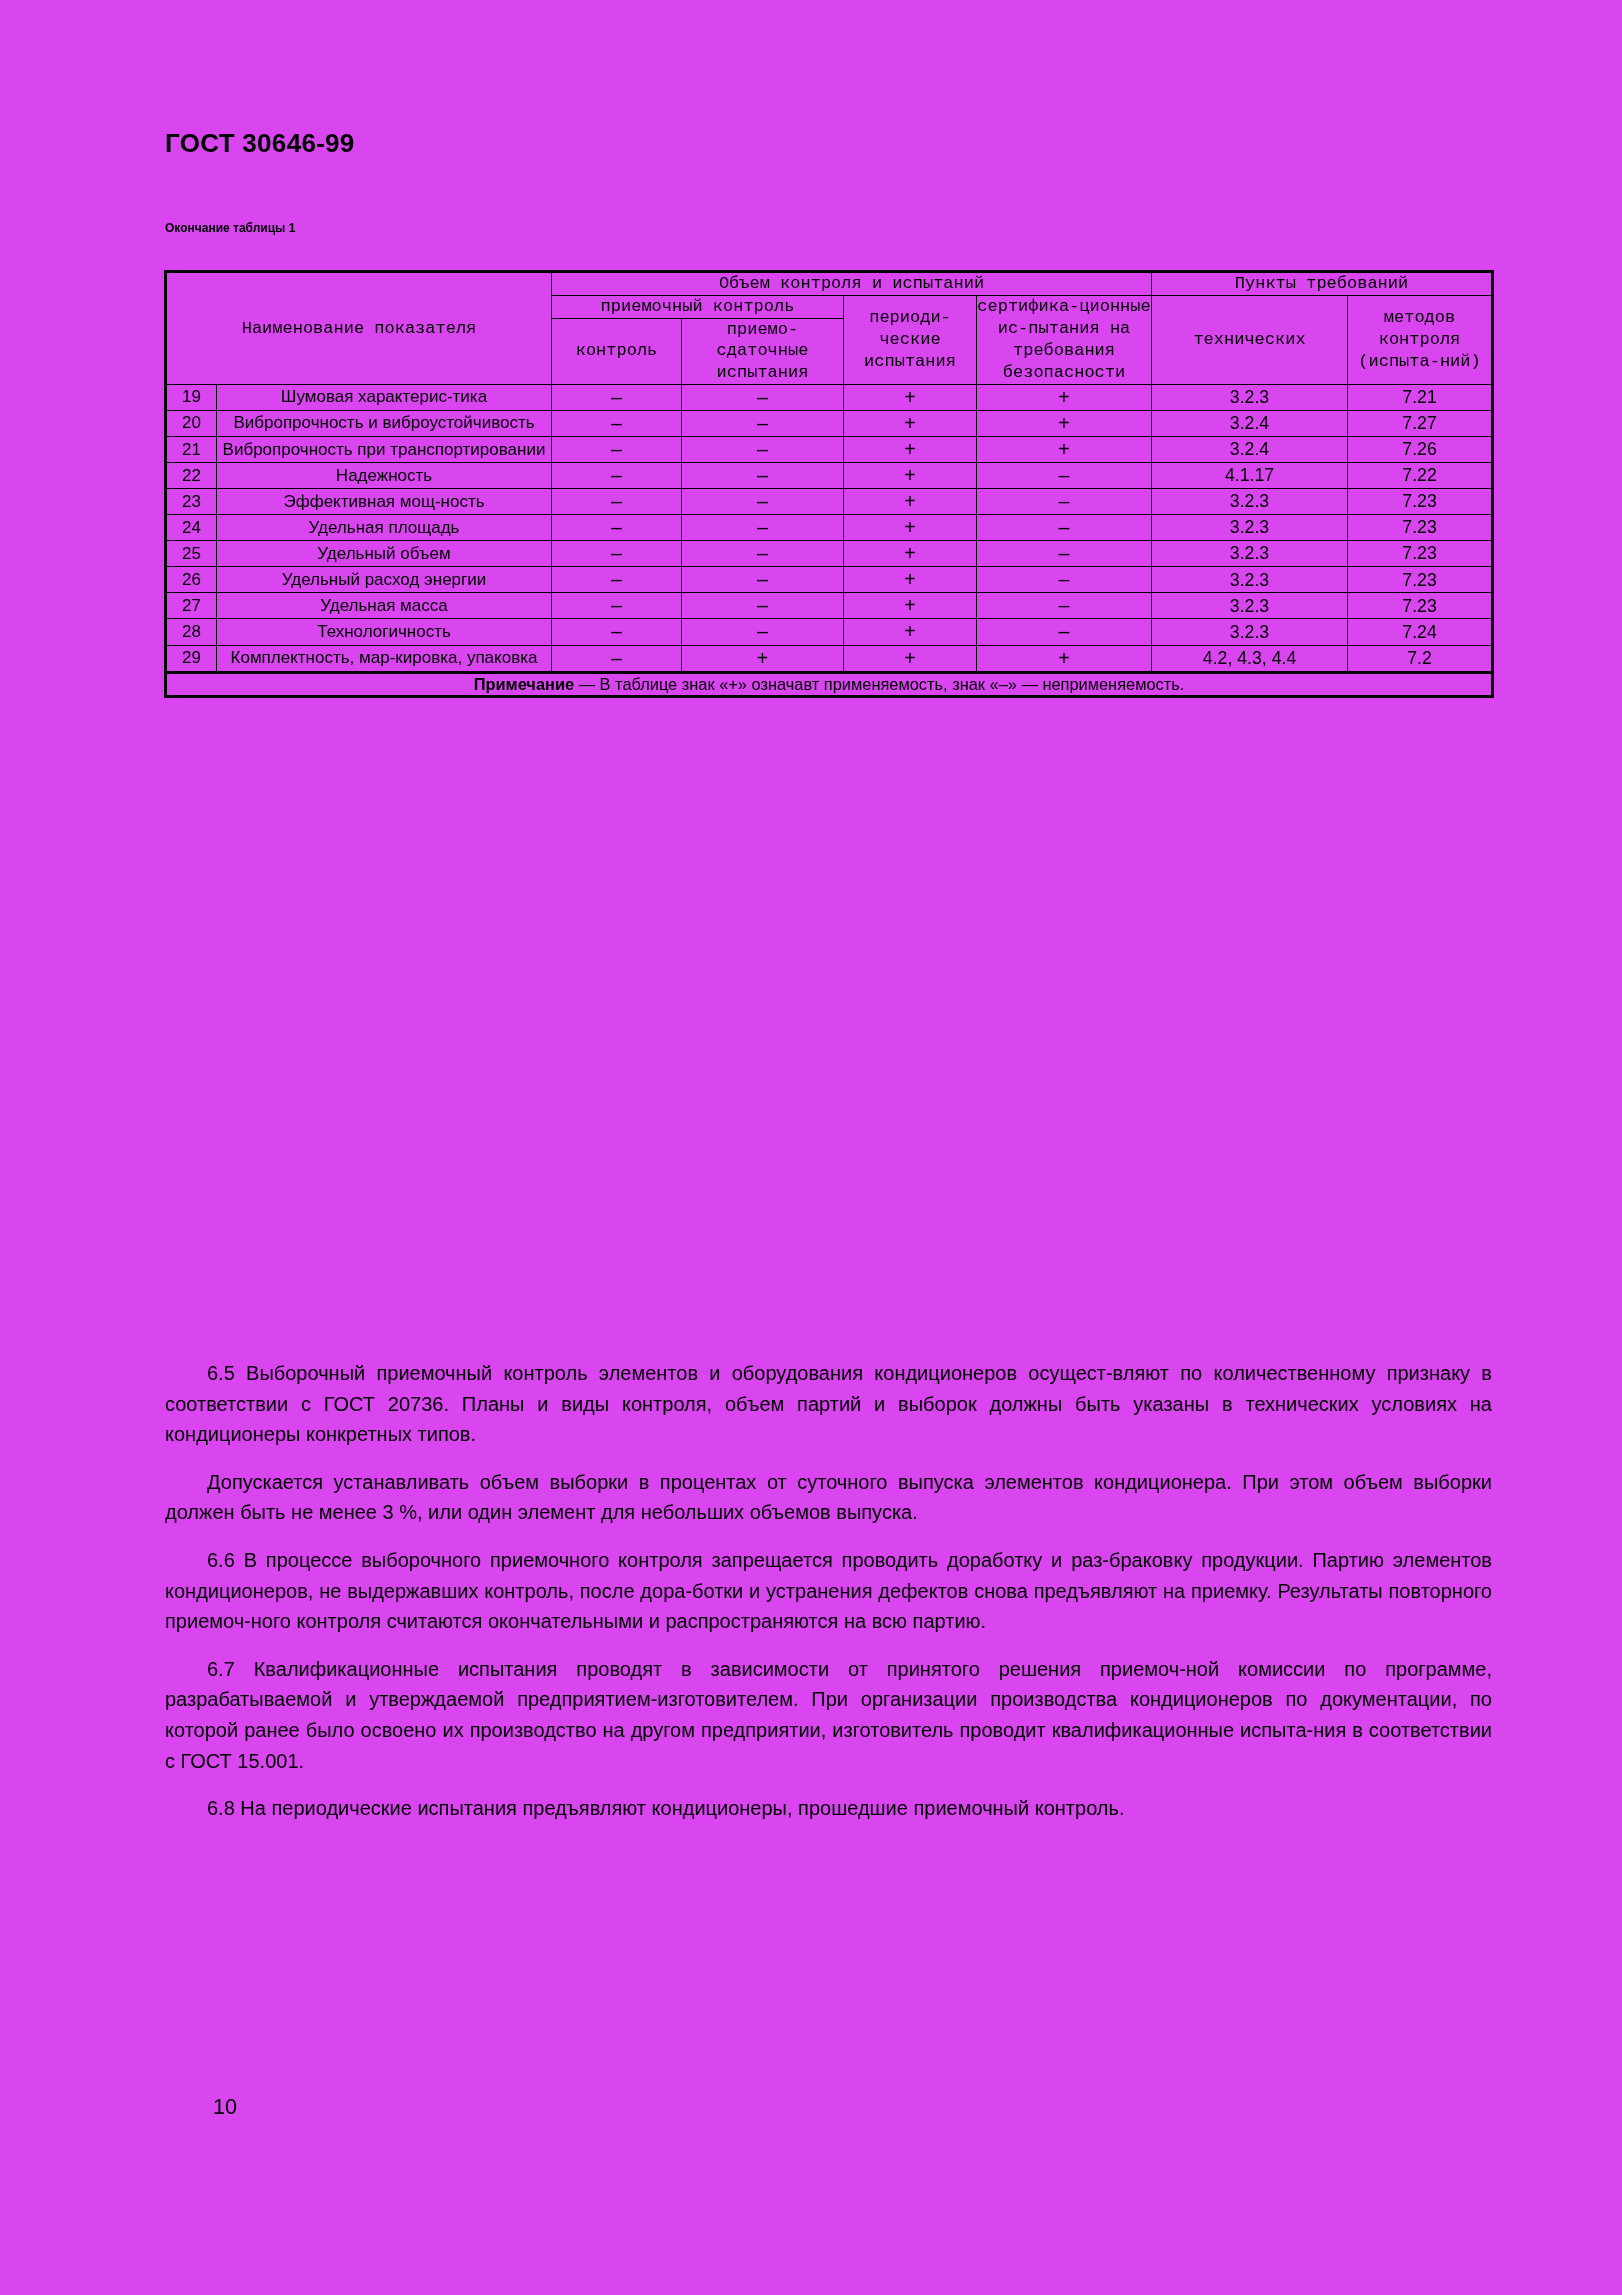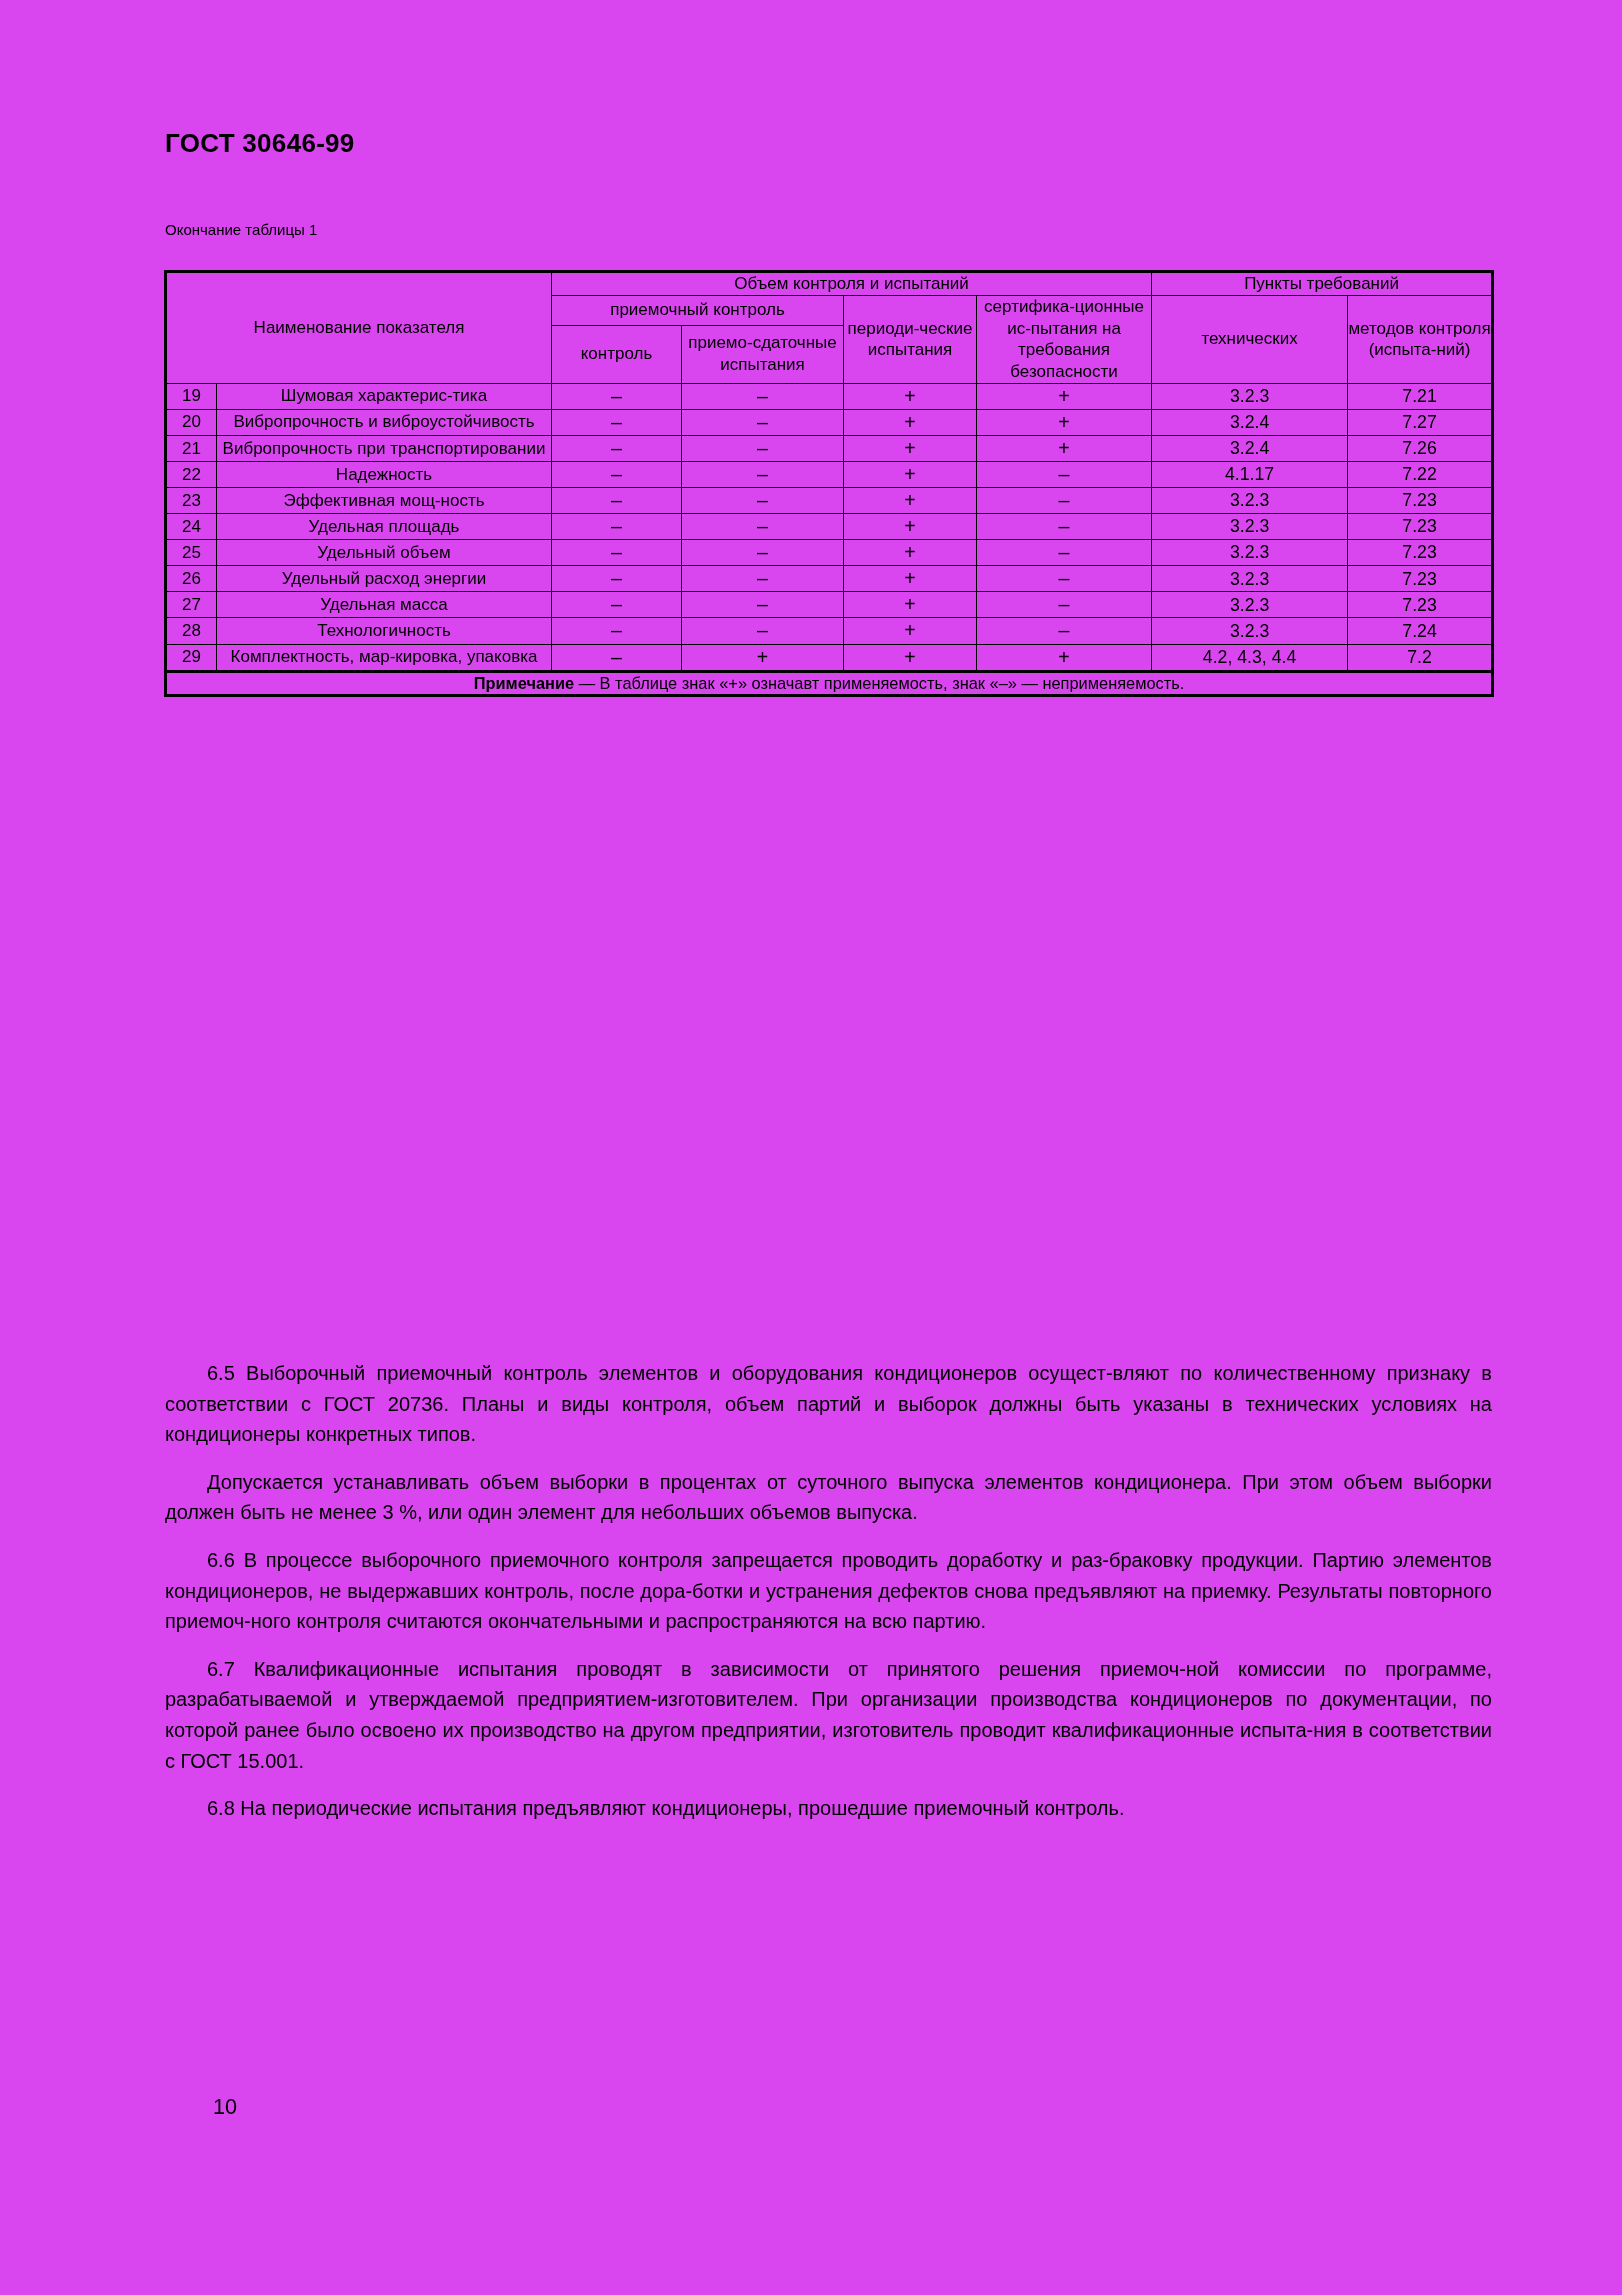--- a/index.html
+++ b/index.html
@@ -27,22 +27,23 @@
     font-size: 26px;
     font-weight: 700;
     letter-spacing: 0.3px;
     white-space: nowrap;
   }
 
   .table-caption {
     position: absolute;
     left: 165px;
     top: 221px;
-    font-size: 15px;
+    font-size: 12px;
     white-space: nowrap;
+    font-weight: bold;
   }
 
   
   .table-wrap {
     position: absolute;
     left: 164px;
     top: 270px;
     width: 1328px;
   }
   table.gost {
@@ -57,21 +58,21 @@
     font-weight: normal;
     vertical-align: middle;
     text-align: center;
     line-height: 1.28;
   }
   table.gost .outer-top    { border-top-width: 3.3px; }
   table.gost .outer-left   { border-left-width: 3.3px; }
   table.gost .outer-right  { border-right-width: 3.3px; }
   table.gost .outer-bottom { border-bottom-width: 3.3px; }
 
-  .hdr-cell { padding: 7.9px 5.2px; }
+  .hdr-cell { padding: 7.9px 5.2px; font-family: Liberation Mono, monospace; }
 
   
   .row-num {
     width: 51px;
     text-align: right;
     padding: 11.8px 6.5px 11.8px 0;
     vertical-align: top;
     border-right: none;
   }
   .row-name {

